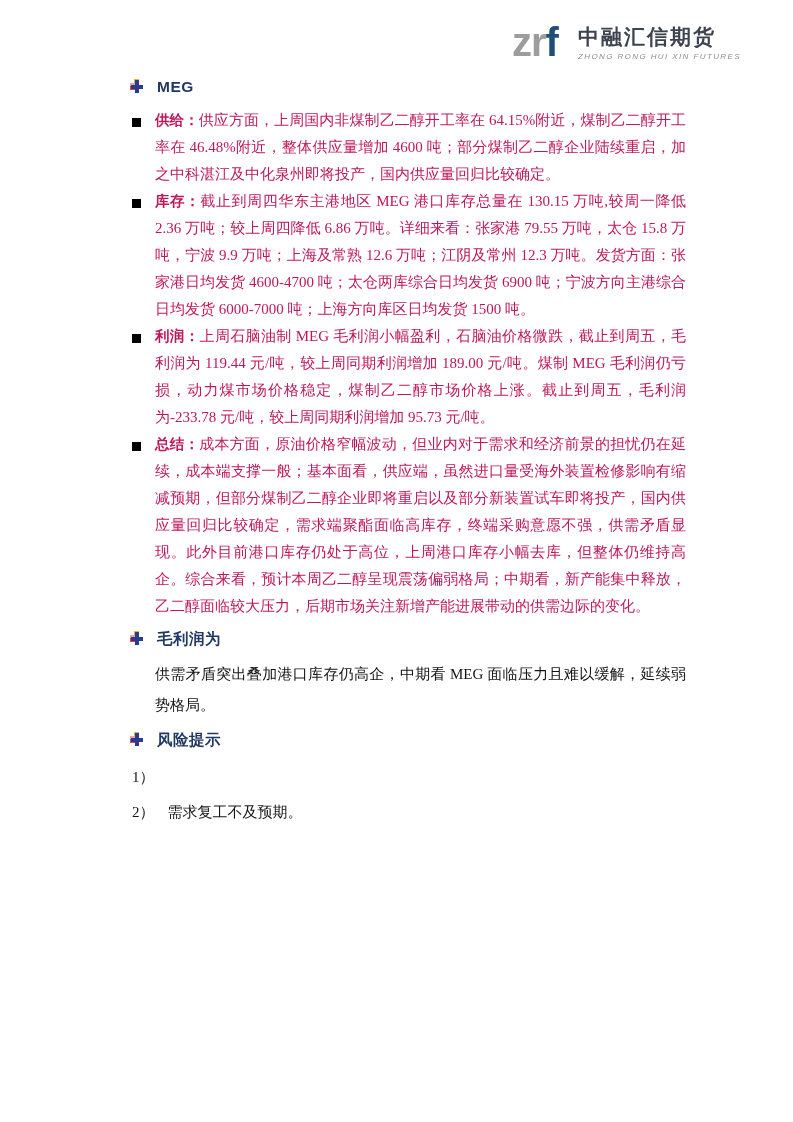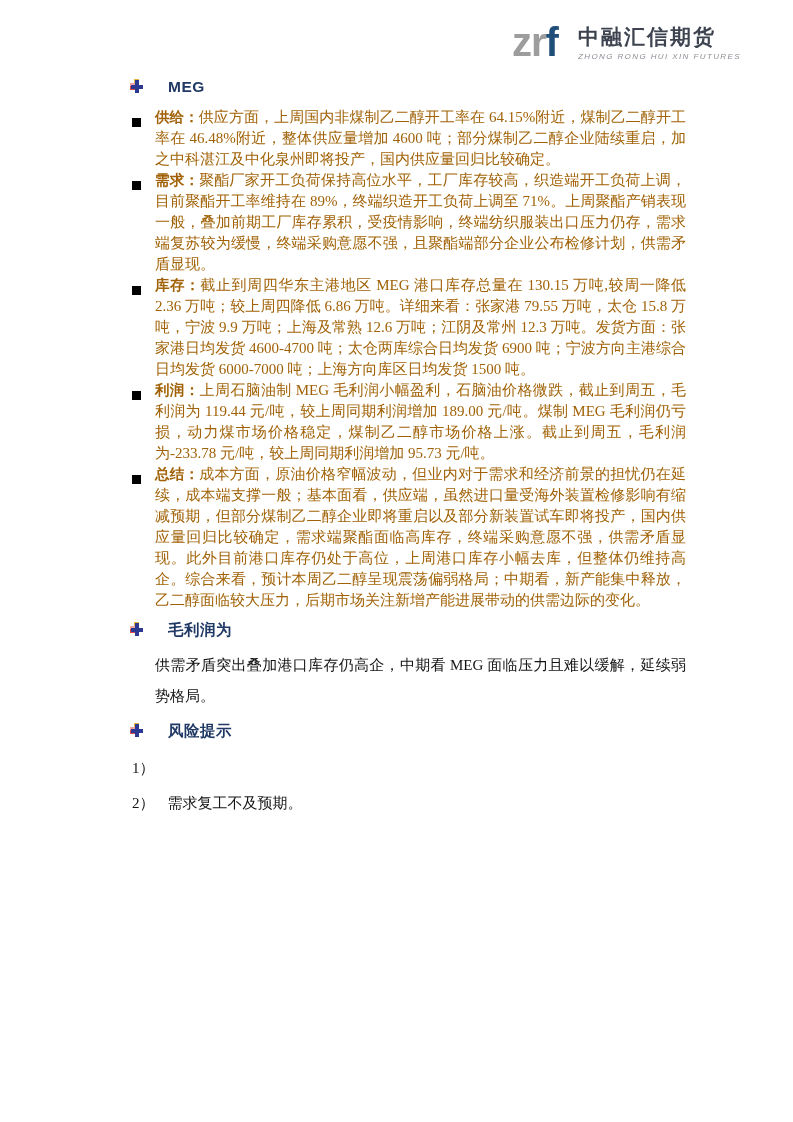--- a/index.html
+++ b/index.html
@@ -64,39 +64,39 @@
   .plusicon span { position: absolute; display: block; }
   .p-yellow { left: 4px;  top: 0;   width: 5px;  height: 8px;  background: #e7b63c; }
   .p-pink   { left: 0;    top: 4px; width: 5px;  height: 3px;  background: #efa3a5; }
   .p-red    { left: 0;    top: 7px; width: 7px;  height: 4px;  background: #d6494f; }
   .p-v      { left: 5px;  top: 1px; width: 4px;  height: 13px; background: #2b3990; }
   .p-h      { left: 1px;  top: 6px; width: 12px; height: 4px;  background: #2b3990; }
 
   .sec-heading {
     display: flex;
     align-items: flex-start;
-    gap: 24px;
+    gap: 13px;
     margin-bottom: 9px;
   }
   .sec-heading .ht {
     font-family: "Liberation Sans", "DejaVu Sans", sans-serif;
     font-weight: bold;
     font-size: 15.5px;
     line-height: 22px;
     color: #1f3864;
     letter-spacing: 0.5px;
   }
 
   .bullet-item {
     position: relative;
     padding-left: 25px;
     font-size: 15px;
-    line-height: 21px;
+    line-height: 27px;
     text-align: justify;
-    color: #a16207;
+    color: #be185d;
   }
   .bullet-item .sq {
     position: absolute;
     left: 2px;
     top: 11px;
     width: 9px;
     height: 9px;
     background: #000000;
   }
   .lbl { font-weight: bold; font-family: "Liberation Sans", "DejaVu Sans", sans-serif; font-size: 14.5px; }
@@ -156,23 +156,20 @@
           <span class="p-v"></span>
           <span class="p-h"></span>
       </div>
       <div class="ht">MEG</div>
     </div>
 
     <div class="bullet-item">
       <span class="sq"></span><span class="lbl">供给：</span><span>供应方面，上周国内非煤制乙二醇开工率在 64.15%附近，煤制乙二醇开工率在 46.48%附近，整体供应量增加 4600 吨；部分煤制乙二醇企业陆续重启，加之中科湛江及中化泉州即将投产，国内供应量回归比较确定。</span>
     </div>
 
-    <div class="bullet-item">
-      <span class="sq"></span><span class="lbl">需求：</span><span>聚酯厂家开工负荷保持高位水平，工厂库存较高，织造端开工负荷上调，目前聚酯开工率维持在 89%，终端织造开工负荷上调至 71%。上周聚酯产销表现一般，叠加前期工厂库存累积，受疫情影响，终端纺织服装出口压力仍存，需求端复苏较为缓慢，终端采购意愿不强，且聚酯端部分企业公布检修计划，供需矛盾显现。</span>
-    </div>
 
     <div class="bullet-item">
       <span class="sq"></span><span class="lbl">库存：</span><span>截止到周四华东主港地区 MEG 港口库存总量在 130.15 万吨,较周一降低 2.36 万吨；较上周四降低 6.86 万吨。详细来看：张家港 79.55 万吨，太仓 15.8 万吨，宁波 9.9 万吨；上海及常熟 12.6 万吨；江阴及常州 12.3 万吨。发货方面：张家港日均发货 4600-4700 吨；太仓两库综合日均发货 6900 吨；宁波方向主港综合日均发货 6000-7000 吨；上海方向库区日均发货 1500 吨。</span>
     </div>
 
     <div class="bullet-item">
       <span class="sq"></span><span class="lbl">利润：</span><span>上周石脑油制 MEG 毛利润小幅盈利，石脑油价格微跌，截止到周五，毛利润为 119.44 元/吨，较上周同期利润增加 189.00 元/吨。煤制 MEG 毛利润仍亏损，动力煤市场价格稳定，煤制乙二醇市场价格上涨。截止到周五，毛利润为-233.78 元/吨，较上周同期利润增加 95.73 元/吨。</span>
     </div>
 
     <div class="bullet-item">

